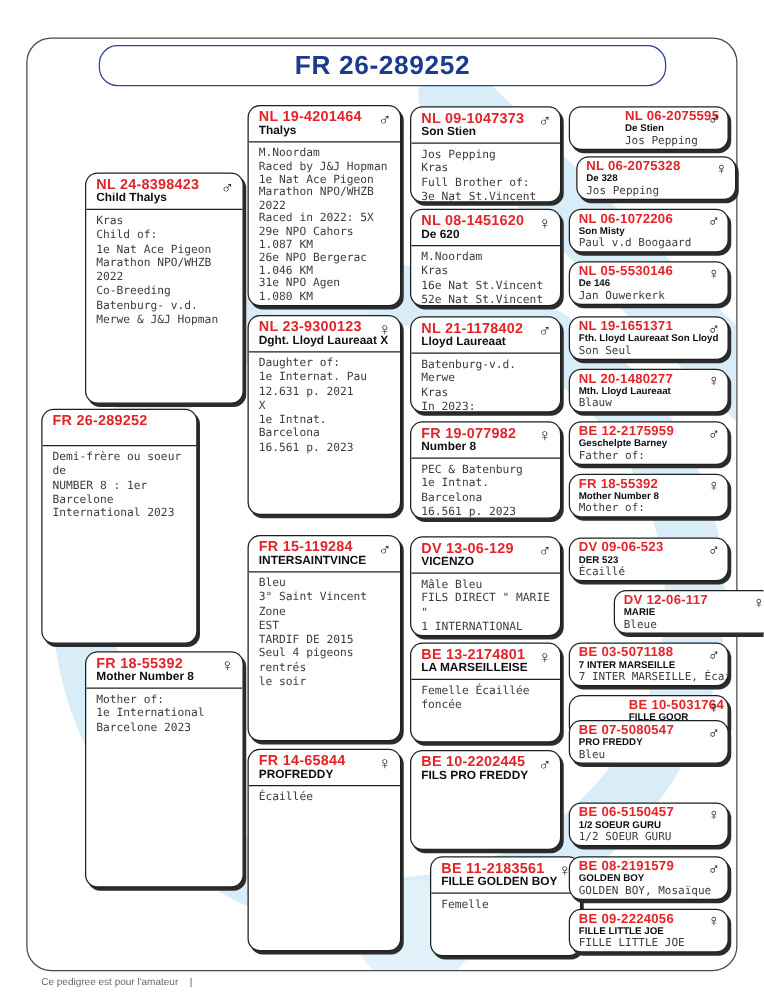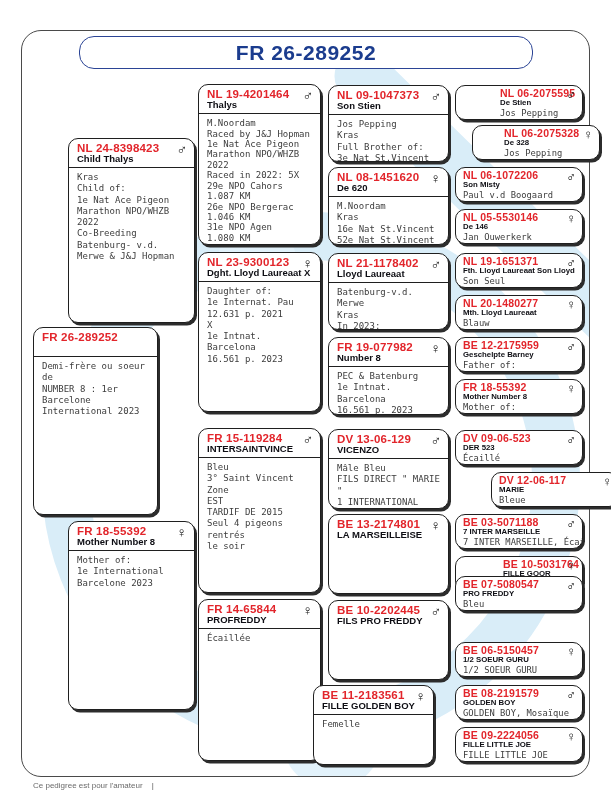--- a/index.html
+++ b/index.html
@@ -198,45 +198,46 @@
 FILS DIRECT " MARIE "
 1 INTERNATIONAL SAINT
 VINCENT 2013 PARMI 10987</div>
       </div>
       <div class="box large" style="left: 328px; top: 514px; width: 121px; height: 80px;">
         <div class="box-header">
           <span class="reg">BE 13-2174801</span>
           <span class="sex">♀</span>
           <span class="name">LA MARSEILLEISE</span>
         </div>
+        <div class="box-body">Femelle Écaillée foncée</div>
       </div>
       <div class="box large" style="left: 328px; top: 600px; width: 121px; height: 80px;">
         <div class="box-header">
           <span class="reg">BE 10-2202445</span>
           <span class="sex">♂</span>
           <span class="name">FILS PRO FREDDY</span>
         </div>
       </div>
-      <div class="box large" style="left: 313px; top: 685px; width: 121px; height: 80px;">
+      <div class="box large" style="left: 344px; top: 685px; width: 121px; height: 80px;">
         <div class="box-header">
           <span class="reg">BE 11-2183561</span>
           <span class="sex">♀</span>
           <span class="name">FILLE GOLDEN BOY</span>
         </div>
         <div class="box-body">Femelle</div>
       </div>
       <div class="box small" style="left: 455px; top: 85px; width: 128px; height: 35px; padding-left: 37px;">
         <div class="box-header">
           <span class="reg">NL 06-2075595</span>
           <span class="sex">♂</span>
           <span class="name">De Stien</span>
         </div>
         <div class="box-body">Jos Pepping</div>
       </div>
-      <div class="box small" style="left: 472px; top: 125px; width: 128px; height: 35px; padding-left: 24px;">
+      <div class="box small" style="left: 461px; top: 125px; width: 128px; height: 35px;">
         <div class="box-header">
           <span class="reg">NL 06-2075328</span>
           <span class="sex">♀</span>
           <span class="name">De 328</span>
         </div>
         <div class="box-body">Jos Pepping</div>
       </div>
       <div class="box small" style="left: 455px; top: 167px; width: 128px; height: 35px;">
         <div class="box-header">
           <span class="reg">NL 06-1072206</span>

